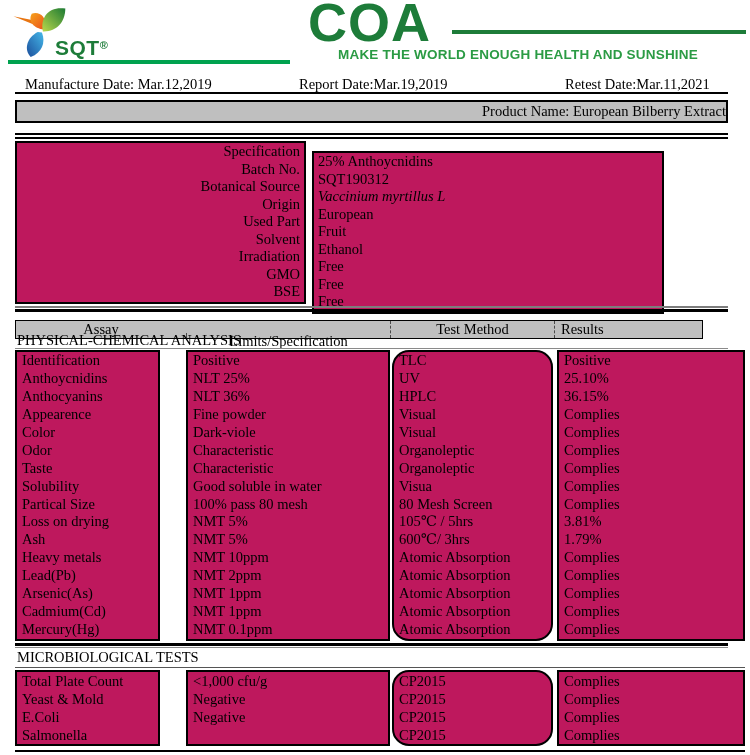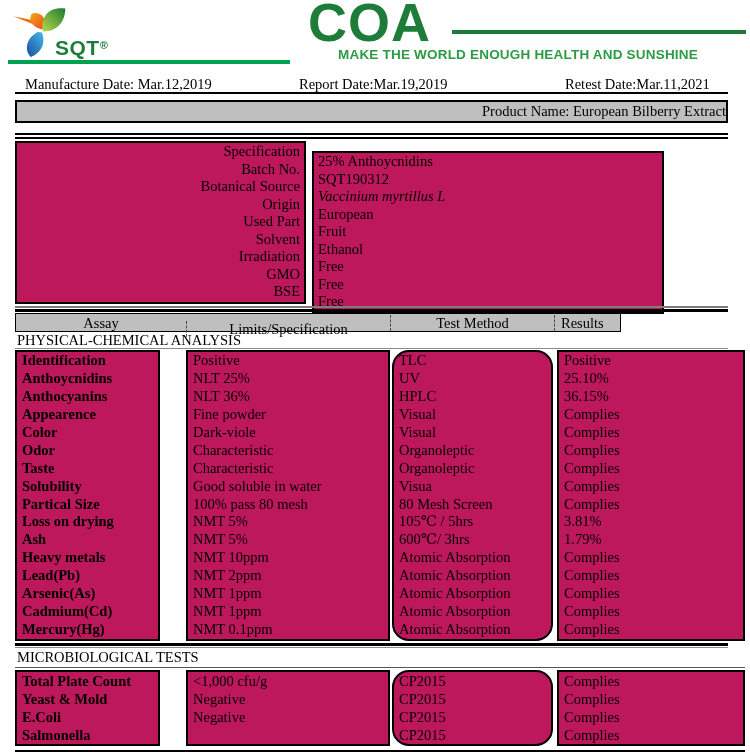--- a/index.html
+++ b/index.html
@@ -31,36 +31,36 @@
   
   .graybar { position:absolute; background:var(--bar-gray,#bfbfbf); border:2px solid #000; box-sizing:border-box; }
   #product-bar { left:15px; top:100px; width:713px; height:23px; line-height:19px; padding-left:4px;text-align:right; }
 
   
   .srow { line-height:17.55px; padding:0 4px; white-space:nowrap; overflow:hidden; }
   .right { text-align:right; }
   .italic { font-style:italic; }
 
   
-  #assay-bar { left:15px; top:313px; width:606px; height:19px; display:flex; border-width:1.5px;align-items:center; }
+  #assay-bar { left:15px; top:320px; width:688px; height:19px; display:flex; border-width:1.5px; }
   #assay-bar .hcell { line-height:16px; text-align:center; box-sizing:border-box; }
   #assay-bar .hcell + .hcell { border-left:1.5px dashed #4a4a4a; }
   #assay-bar .c1 { width:170px; }
   #assay-bar .c2 { width:204px;margin-top:12px; }
   #assay-bar .c3 { width:164px; }
   #assay-bar .c4 { flex:1; text-align:left; padding-left:6px; }
 
   .section-title { position:absolute; left:17px; line-height:15px; font-size:14.5px; white-space:nowrap; }
 
   .trow { padding:0 5px; white-space:nowrap; overflow:hidden; }
   .pc .trow    { line-height:17.94px; }
   .micro .trow { line-height:18px; }
 
   
-  .col1 { left:15px;  width:145px;font-weight:bold; }
+  .col1 { left:15px;  width:145px; }
   .col2 { left:186px; width:204px; }
   .col3 { left:392px; width:161px;border-radius:17px; }
   .col4 { left:557px; width:188px; }
   .pc    .colbox { top:350px; height:291px; }
   .micro .colbox { top:670px; height:76px; }
 </style>
 </head>
 <body>
 
 <div id="page">

